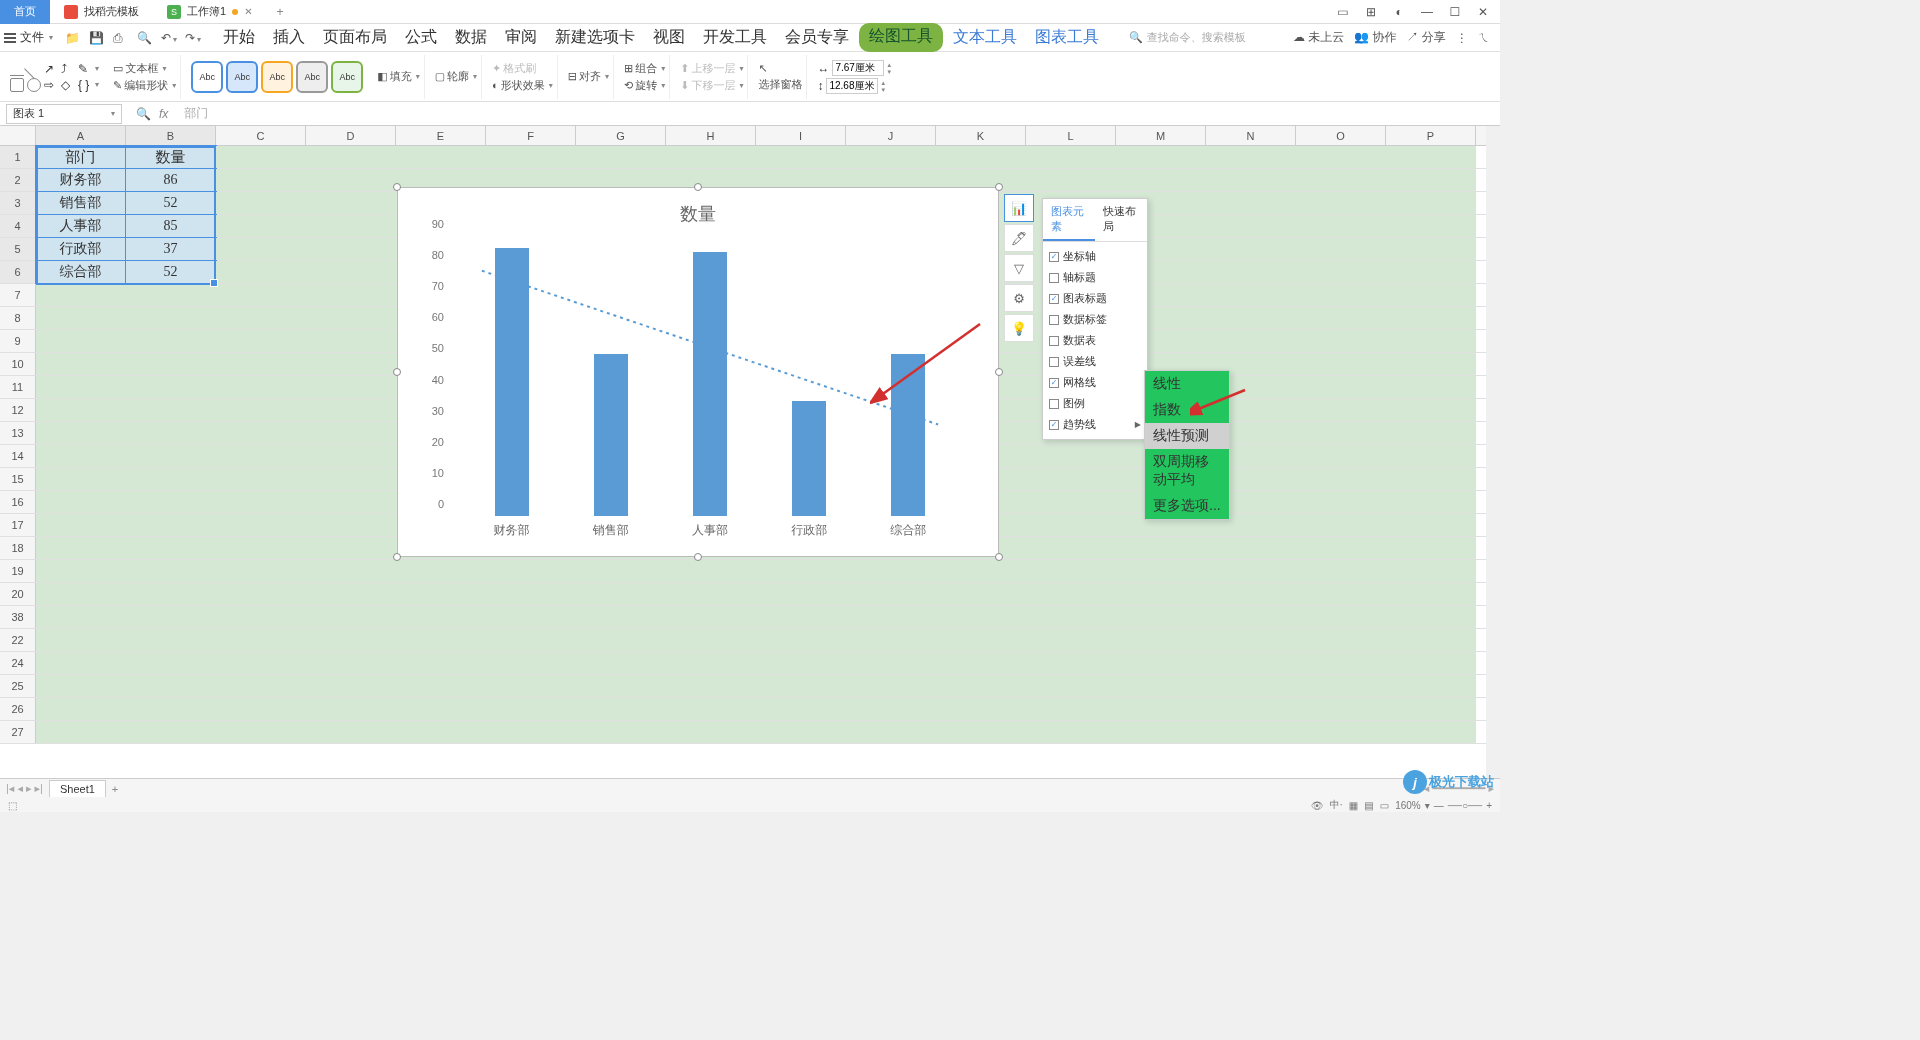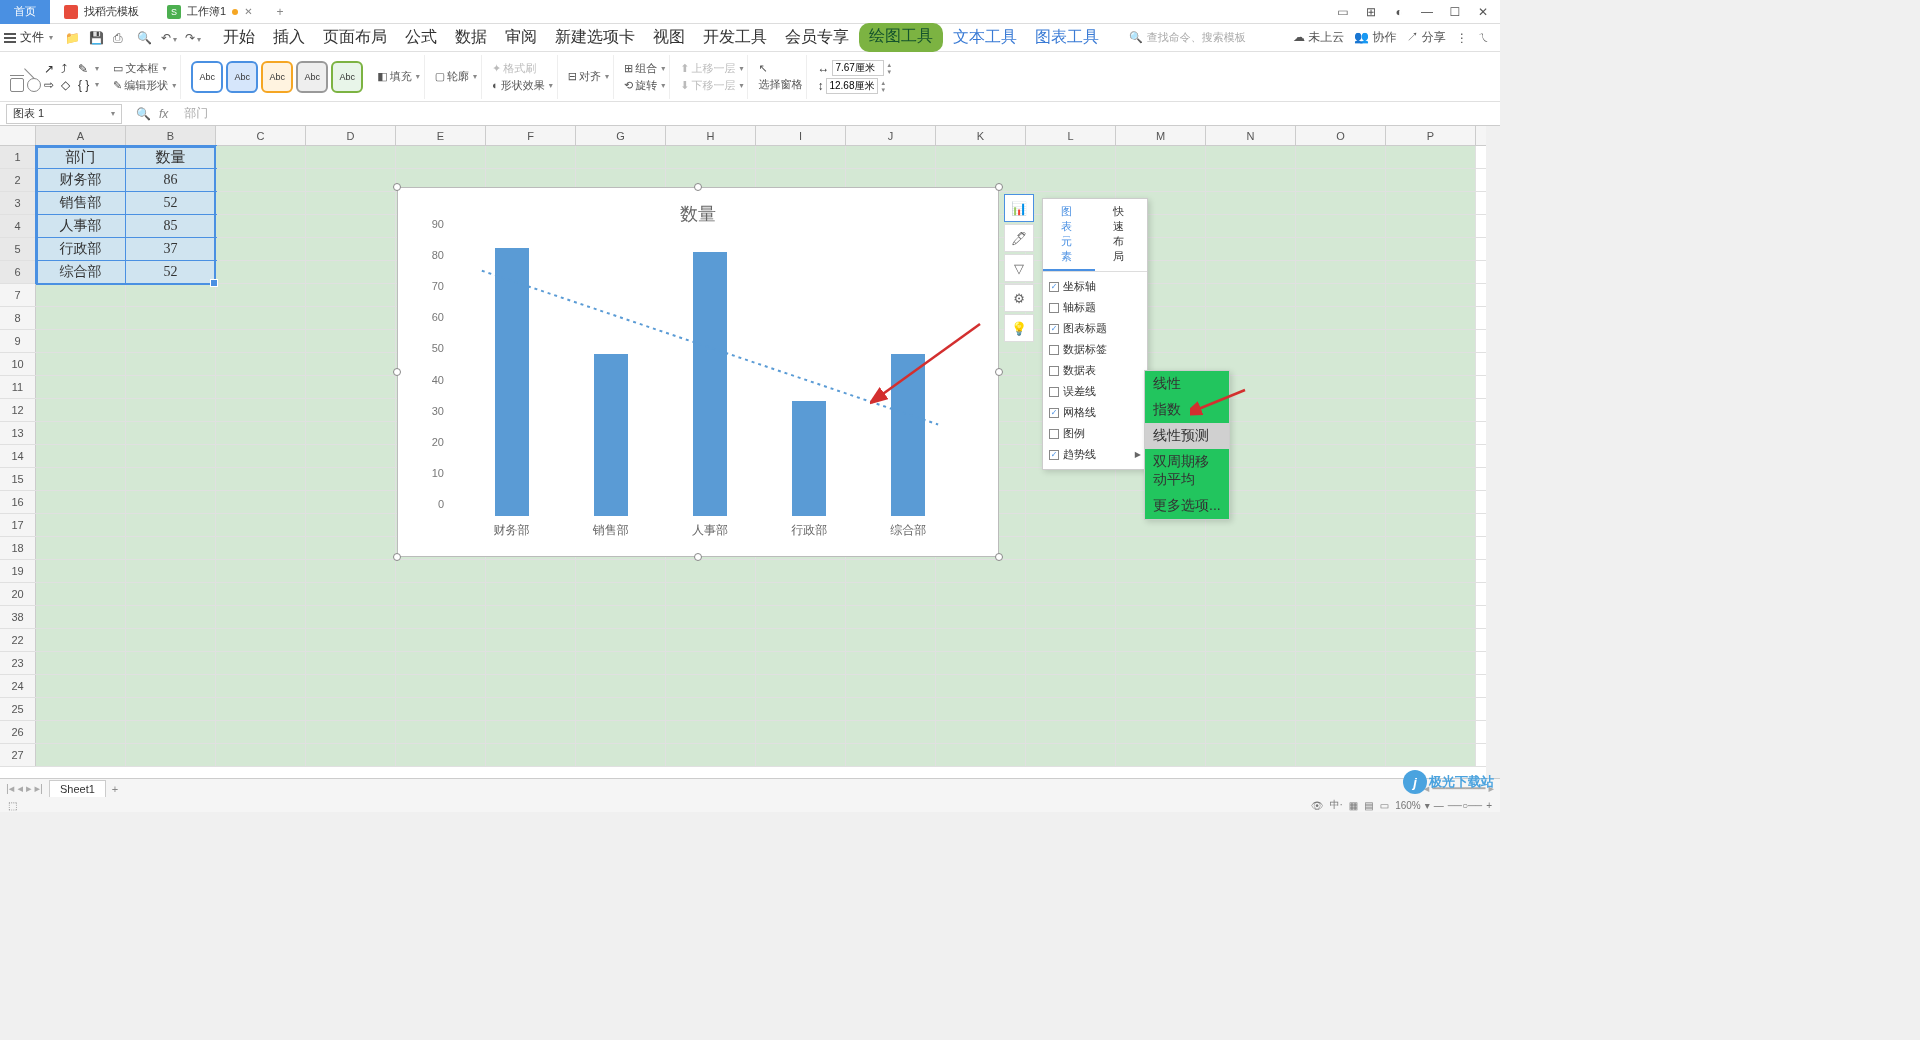--- a/index.html
+++ b/index.html
@@ -92,21 +92,21 @@
 .arrow { position: absolute; pointer-events: none; }
 
 
 .chart-tools { position: absolute; left: 1004px; top: 194px; width: 34px; display: flex; flex-direction: column; gap: 2px; }
 .ct-btn { width: 30px; height: 28px; background: #fff; border: 1px solid #ddd; display: flex; align-items: center; justify-content: center; font-size: 13px; color: #666; cursor: pointer; }
 .ct-btn.sel { border-color: #4a90e2; }
 
 
 .panel { position: absolute; left: 1042px; top: 198px; width: 106px; background: #fff; border: 1px solid #ccc; box-shadow: 2px 2px 6px rgba(0,0,0,.15); font-size: 11px; }
 .panel-tabs { display: flex; border-bottom: 1px solid #ddd; }
-.panel-tab { padding: 5px 18px; cursor: pointer; }
+.panel-tab { padding: 5px 8px; cursor: pointer; }
 .panel-tab.active { color: #4a90e2; border-bottom: 2px solid #4a90e2; }
 .panel-list { padding: 4px 0; }
 .panel-item { display: flex; align-items: center; gap: 4px; padding: 3px 6px; cursor: pointer; }
 .panel-item .chk { width: 10px; height: 10px; border: 1px solid #888; display: inline-flex; align-items: center; justify-content: center; font-size: 8px; color: #4a90e2; }
 .panel-item .sub { margin-left: auto; font-size: 8px; color: #666; }
 
 
 .submenu { position: absolute; left: 1144px; top: 370px; width: 86px; background: #22c55e; border: 1px solid #ccc; box-shadow: 2px 2px 6px rgba(0,0,0,.15); font-size: 14px; }
 .submenu-item { padding: 4px 8px; cursor: pointer; }
 .submenu-item.hover { background: #d0d0d0; }
@@ -723,39 +723,20 @@
         <div class="cell"></div>
         <div class="cell"></div>
         <div class="cell"></div>
         <div class="cell"></div>
         <div class="cell"></div>
         <div class="cell"></div>
         <div class="cell"></div>
         <div class="cell"></div>
       </div>
     <div class="row">
-        <div class="rh">23</div>
-        <div class="cell"></div>
-        <div class="cell"></div>
-        <div class="cell"></div>
-        <div class="cell"></div>
-        <div class="cell"></div>
-        <div class="cell"></div>
-        <div class="cell"></div>
-        <div class="cell"></div>
-        <div class="cell"></div>
-        <div class="cell"></div>
-        <div class="cell"></div>
-        <div class="cell"></div>
-        <div class="cell"></div>
-        <div class="cell"></div>
-        <div class="cell"></div>
-        <div class="cell"></div>
-      </div>
-    <div class="row">
         <div class="rh">24</div>
         <div class="cell"></div>
         <div class="cell"></div>
         <div class="cell"></div>
         <div class="cell"></div>
         <div class="cell"></div>
         <div class="cell"></div>
         <div class="cell"></div>
         <div class="cell"></div>
         <div class="cell"></div>

